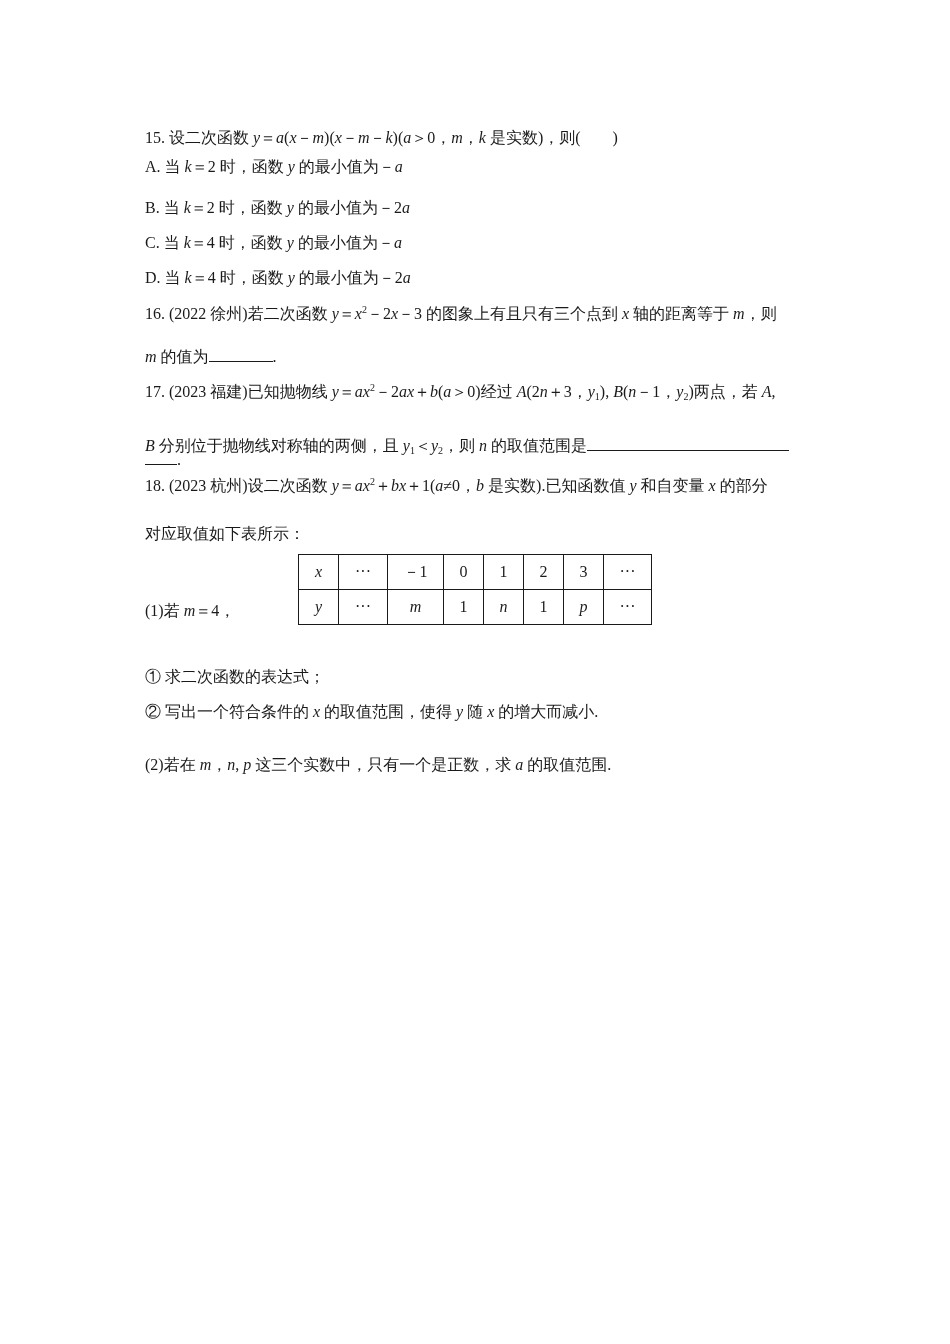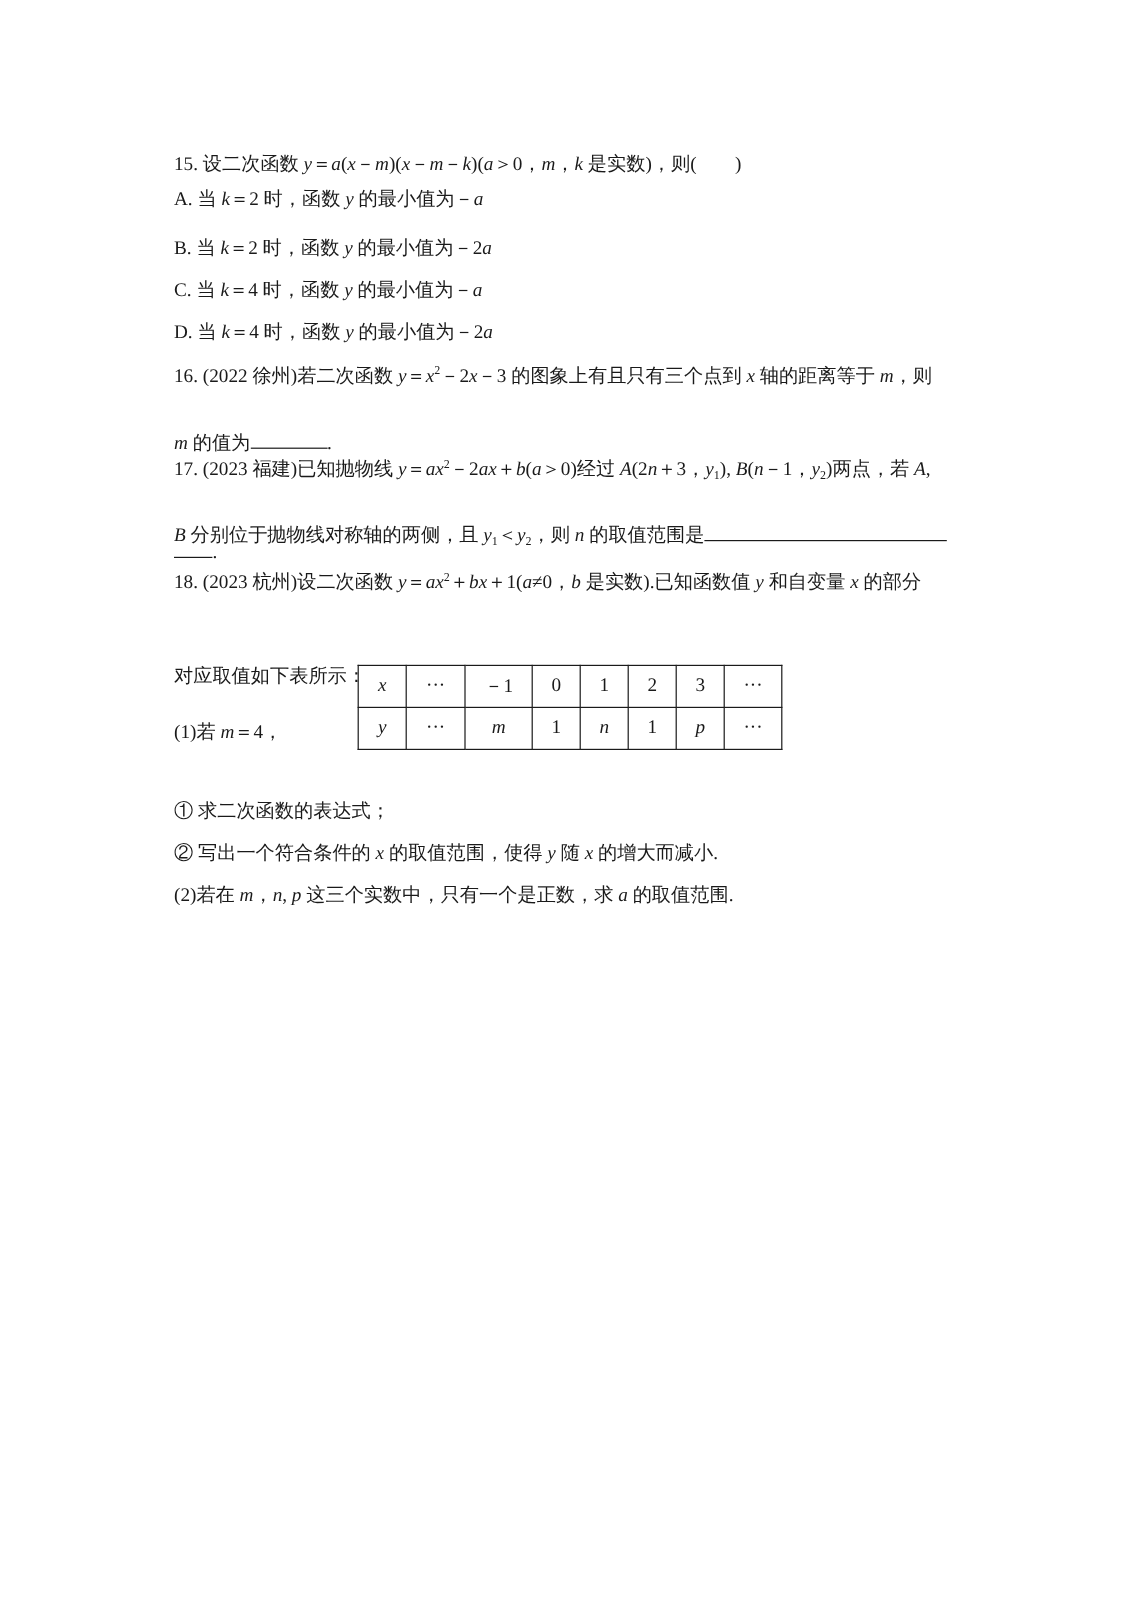--- a/index.html
+++ b/index.html
@@ -16,28 +16,28 @@
 </head>
 <body>
 
 <div class="line" style="top:128px">15. 设二次函数 <i>y</i>＝<i>a</i>(<i>x</i>－<i>m</i>)(<i>x</i>－<i>m</i>－<i>k</i>)(<i>a</i>＞0，<i>m</i>，<i>k</i> 是实数)，则(　　)</div>
 <div class="line" style="top:157px">A. 当 <i>k</i>＝2 时，函数 <i>y</i> 的最小值为－<i>a</i></div>
 <div class="line" style="top:198px">B. 当 <i>k</i>＝2 时，函数 <i>y</i> 的最小值为－2<i>a</i></div>
 <div class="line" style="top:233px">C. 当 <i>k</i>＝4 时，函数 <i>y</i> 的最小值为－<i>a</i></div>
 <div class="line" style="top:268px">D. 当 <i>k</i>＝4 时，函数 <i>y</i> 的最小值为－2<i>a</i></div>
 
 <div class="line" style="top:304px">16. (2022 徐州)若二次函数 <i>y</i>＝<i>x</i><sup>2</sup>－2<i>x</i>－3 的图象上有且只有三个点到 <i>x</i> 轴的距离等于 <i>m</i>，则</div>
-<div class="line" style="top:359px"><i>m</i> 的值为<span class="blank" style="width:64px"></span>.</div>
+<div class="line" style="top:347px"><i>m</i> 的值为<span class="blank" style="width:64px"></span>.</div>
 
 <div class="line" style="top:382px">17. (2023 福建)已知抛物线 <i>y</i>＝<i>ax</i><sup>2</sup>－2<i>ax</i>＋<i>b</i>(<i>a</i>＞0)经过 <i>A</i>(2<i>n</i>＋3，<i>y</i><sub>1</sub>), <i>B</i>(<i>n</i>－1，<i>y</i><sub>2</sub>)两点，若 <i>A</i>,</div>
 <div class="line" style="top:436px"><i>B</i> 分别位于抛物线对称轴的两侧，且 <i>y</i><sub>1</sub>＜<i>y</i><sub>2</sub>，则 <i>n</i> 的取值范围是<span class="blank" style="width:202px"></span></div>
 <div class="line" style="top:450px"><span class="blank" style="width:32px"></span>.</div>
 
 <div class="line" style="top:476px">18. (2023 杭州)设二次函数 <i>y</i>＝<i>ax</i><sup>2</sup>＋<i>bx</i>＋1(<i>a</i>≠0，<i>b</i> 是实数).已知函数值 <i>y</i> 和自变量 <i>x</i> 的部分</div>
-<div class="line" style="top:554px">对应取值如下表所示：</div>
+<div class="line" style="top:524px">对应取值如下表所示：</div>
 
 <table class="vt">
   <tbody>
       <tr>
     <td style="width:39px" class="it">x</td>
     <td style="width:48px">···</td>
     <td style="width:55px">－1</td>
     <td style="width:39px">0</td>
     <td style="width:39px">1</td>
     <td style="width:39px">2</td>
@@ -53,13 +53,13 @@
     <td>1</td>
     <td class="it">p</td>
     <td>···</td>
   </tr>
 </tbody>
   </table>
 
 <div class="line" style="top:601px">(1)若 <i>m</i>＝4，</div>
 <div class="line" style="top:667px">① 求二次函数的表达式；</div>
 <div class="line" style="top:702px">② 写出一个符合条件的 <i>x</i> 的取值范围，使得 <i>y</i> 随 <i>x</i> 的增大而减小.</div>
-<div class="line" style="top:737px">(2)若在 <i>m</i>，<i>n</i>, <i>p</i> 这三个实数中，只有一个是正数，求 <i>a</i> 的取值范围.</div>
+<div class="line" style="top:755px">(2)若在 <i>m</i>，<i>n</i>, <i>p</i> 这三个实数中，只有一个是正数，求 <i>a</i> 的取值范围.</div>
 
 </body></html>

